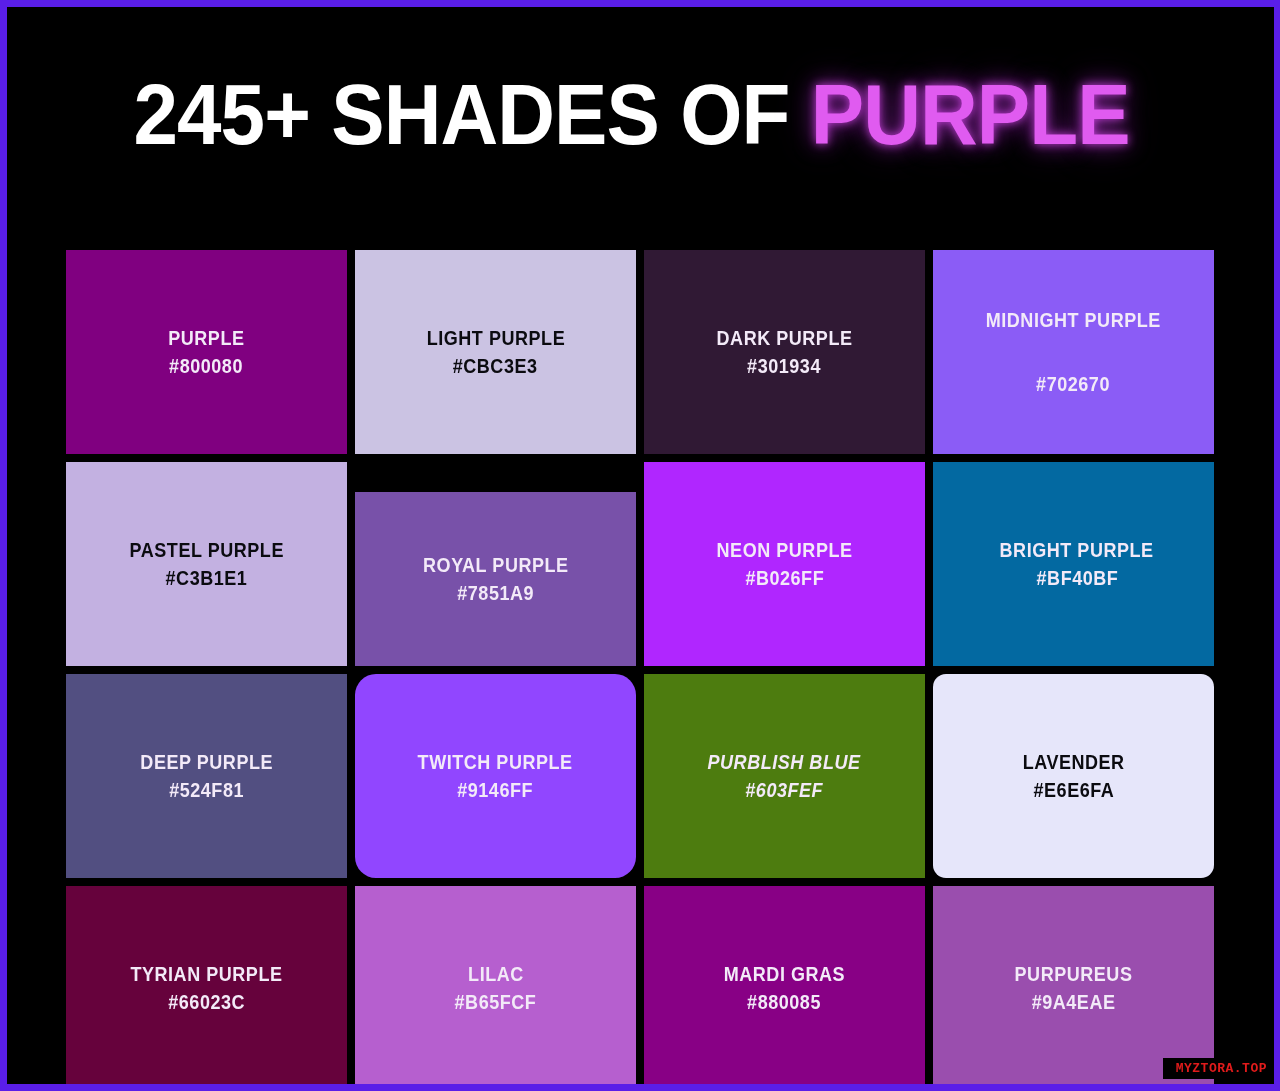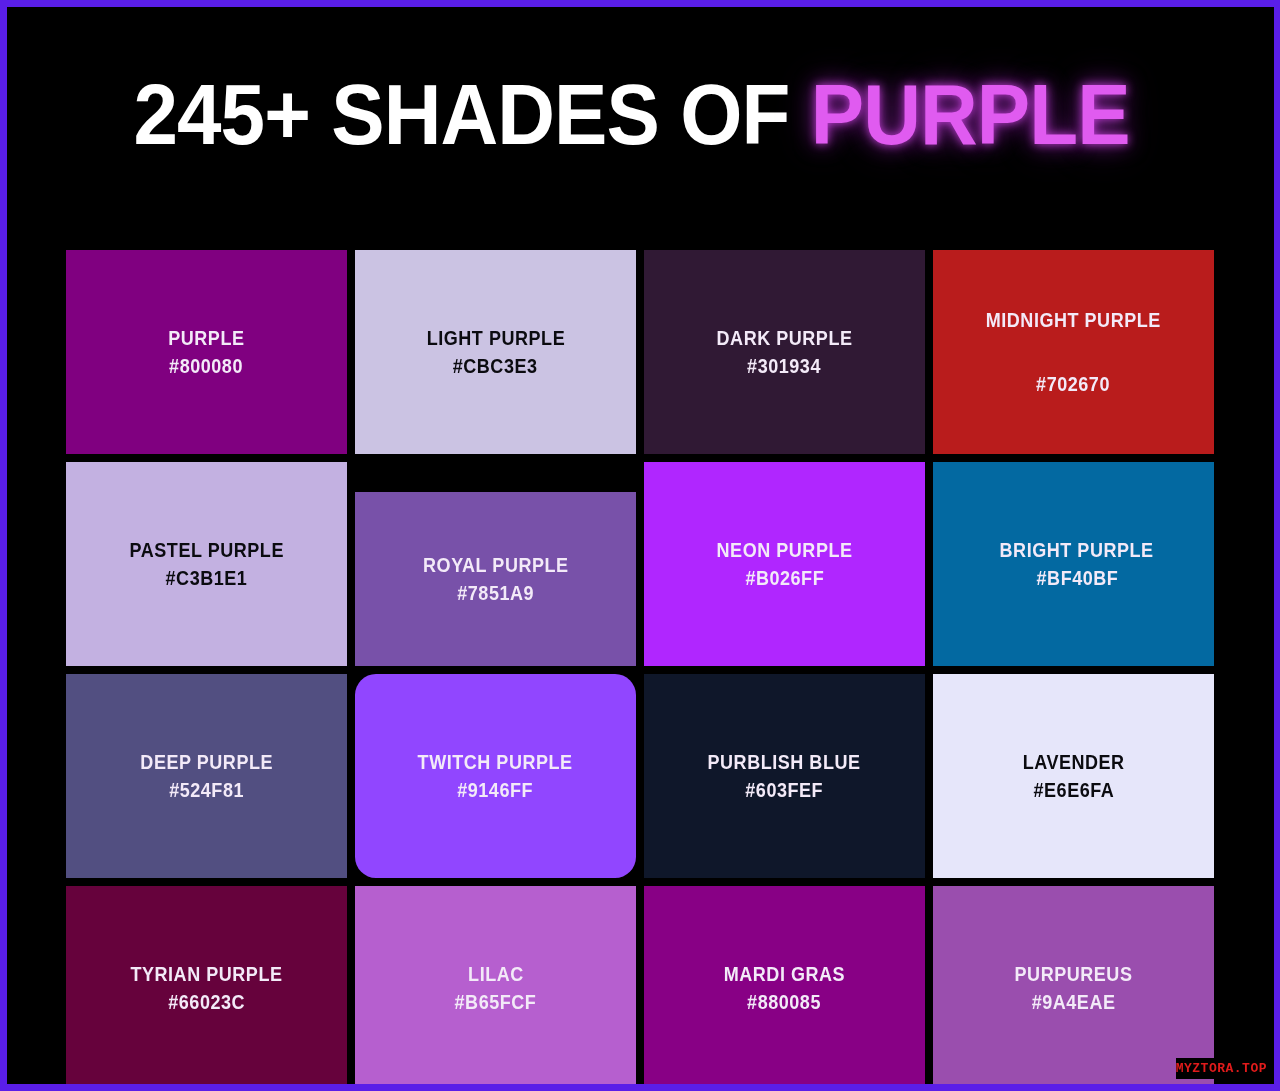--- a/index.html
+++ b/index.html
@@ -103,21 +103,21 @@
   .watermark {
     position: absolute;
     right: 8px;
     bottom: 12px;
     background: #000000;
     color: #E01B1B;
     font-family: "Liberation Mono", "DejaVu Sans Mono", monospace;
     font-size: 13px;
     font-weight: 700;
     letter-spacing: 0.5px;
-    padding: 3px 5px 3px 0;
+    padding: 3px 5px 3px 13px;
     z-index: 50;
   }
 </style>
 </head>
 <body>
 
 <div id="page">
 
   <div class="frame-edge frame-top"></div>
   <div class="frame-edge frame-bottom"></div>
@@ -136,21 +136,21 @@
         <div class="sw-hex">#800080</div>
       </div>
       <div class="swatch light" style="background: rgb(203, 195, 227);">
         <div class="sw-name">LIGHT PURPLE</div>
         <div class="sw-hex">#CBC3E3</div>
       </div>
       <div class="swatch dark" style="background: rgb(48, 25, 52);">
         <div class="sw-name">DARK PURPLE</div>
         <div class="sw-hex">#301934</div>
       </div>
-      <div class="swatch dark" style="background: #b91c1c; gap: 35px;">
+      <div class="swatch dark" style="background: #8b5cf6; gap: 35px;">
         <div class="sw-name">MIDNIGHT PURPLE</div>
         <div class="sw-hex">#702670</div>
       </div>
       <div class="swatch light" style="background: rgb(195, 177, 225); justify-content: center;">
         <div class="sw-name">PASTEL PURPLE</div>
         <div class="sw-hex">#C3B1E1</div>
       </div>
       <div class="swatch dark" style="background: rgb(120, 81, 169); margin-top: 30px;">
         <div class="sw-name">ROYAL PURPLE</div>
         <div class="sw-hex">#7851A9</div>
@@ -164,25 +164,25 @@
         <div class="sw-hex">#BF40BF</div>
       </div>
       <div class="swatch dark" style="background: rgb(82, 79, 129);">
         <div class="sw-name">DEEP PURPLE</div>
         <div class="sw-hex">#524F81</div>
       </div>
       <div class="swatch dark" style="background: rgb(145, 70, 255); border-radius: 21px;">
         <div class="sw-name">TWITCH PURPLE</div>
         <div class="sw-hex">#9146FF</div>
       </div>
-      <div class="swatch dark" style="background: #0f172a;">
+      <div class="swatch dark" style="background: #4d7c0f; font-style: italic;">
         <div class="sw-name">PURBLISH BLUE</div>
         <div class="sw-hex">#603FEF</div>
       </div>
-      <div class="swatch light" style="background: rgb(230, 230, 250);">
+      <div class="swatch light" style="background: rgb(230, 230, 250); border-radius: 13px;">
         <div class="sw-name">LAVENDER</div>
         <div class="sw-hex">#E6E6FA</div>
       </div>
       <div class="swatch dark" style="background: rgb(102, 2, 60);">
         <div class="sw-name">TYRIAN PURPLE</div>
         <div class="sw-hex">#66023C</div>
       </div>
       <div class="swatch dark" style="background: rgb(182, 95, 207);">
         <div class="sw-name">LILAC</div>
         <div class="sw-hex">#B65FCF</div>

